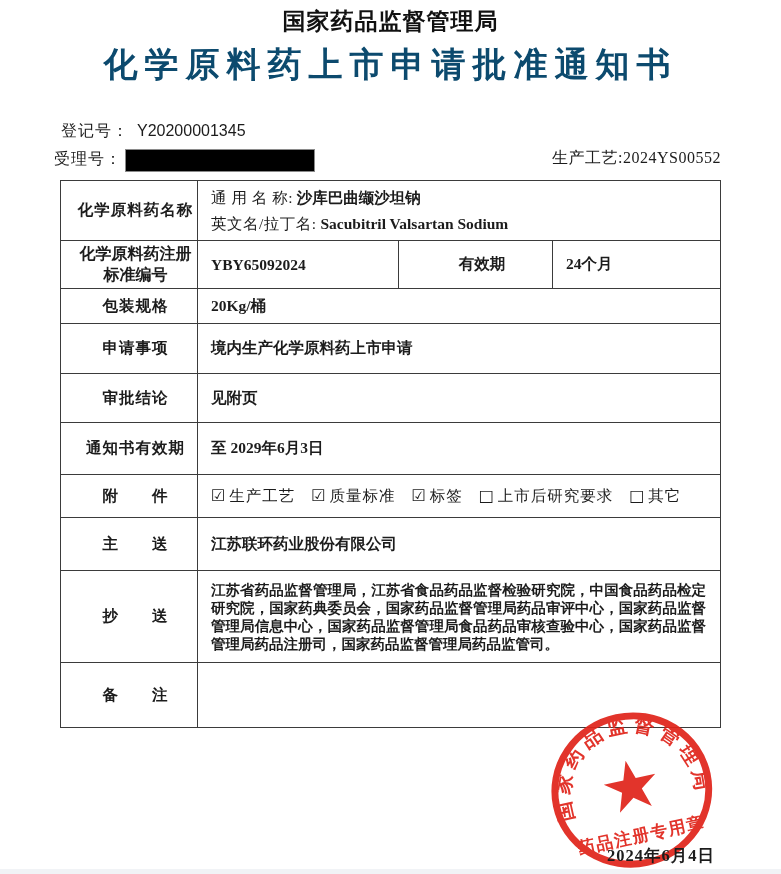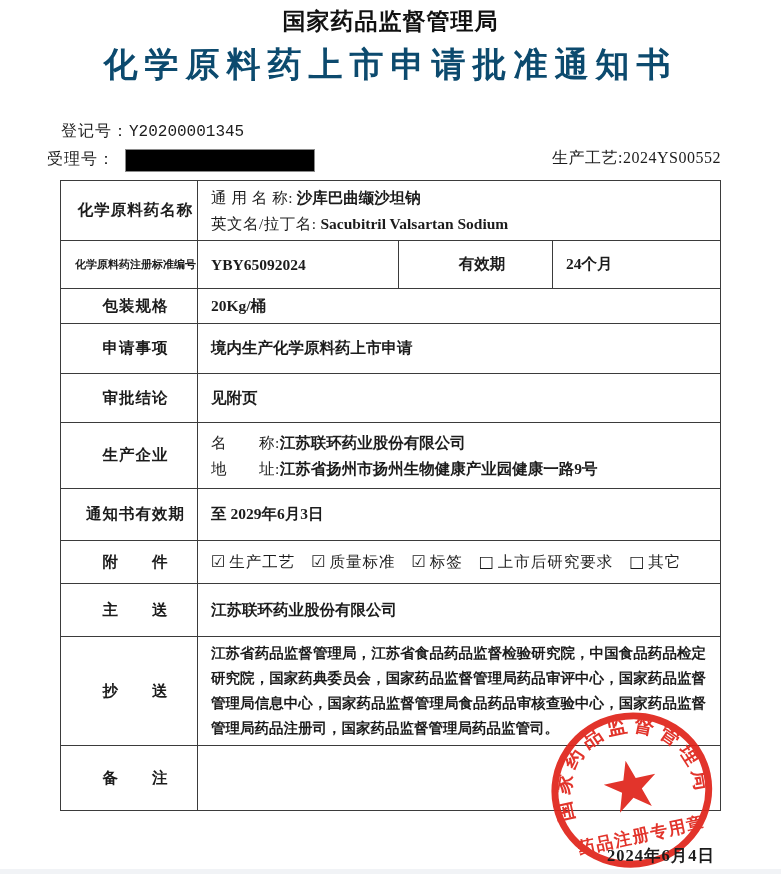--- a/index.html
+++ b/index.html
@@ -12,23 +12,23 @@
   .agency{
     position:absolute;top:6px;left:0;width:781px;text-align:center;
     font-family:"Liberation Sans","DejaVu Sans",sans-serif;
     font-size:23px;font-weight:bold;letter-spacing:1px;color:#111;
   }
   .doc-title{
     position:absolute;top:42px;left:0;width:781px;text-align:center;
     font-size:34px;font-weight:600;letter-spacing:7px;color:#0c4a6e;
   }
   .meta-reg{position:absolute;left:61px;top:121px;font-size:16px;}
-  .meta-acc{position:absolute;left:47px;top:149px;font-size:16px;}
+  .meta-acc{position:absolute;left:54px;top:149px;font-size:16px;}
   .meta-label{letter-spacing:1px;}
-  .meta-value{font-family:Liberation Mono, monospace;}
+  .meta-value{font-family:Liberation Sans, sans-serif;margin-left:8px;}
   .redaction{position:absolute;left:125px;top:149px;width:188px;height:21px;background:#000;border:1px solid #8a8a8a;}
   .meta-notice{position:absolute;right:60px;top:148px;font-size:16px;letter-spacing:0.5px;}
   
   table.doc{
     position:absolute;left:60px;top:180px;width:660px;
     border-collapse:collapse;table-layout:fixed;
   }
   table.doc td{
     border:1px solid #3b3b3b;vertical-align:middle;
     font-size:15.5px;padding:0 0 0 13px;
@@ -39,21 +39,21 @@
   }
   tr.r1{height:60px;} tr.r2{height:48px;} tr.r3{height:35px;padding-left:8px;}
   tr.r4{height:50px;margin-left:28px;} tr.r5{height:49px;} tr.r6{height:66px;}
   tr.r7{height:52px;} tr.r8{height:43px;} tr.r9{height:53px;}
   tr.r10{height:92px;} tr.r11{height:65px;margin-left:24px;}
   .twoline div{line-height:26px;}
   .sublabel{letter-spacing:0.5px;}
   .val{font-weight:600;}
   td.center{text-align:center;font-weight:bold;padding:0;}
   .cc-text{
-    font-size:14.5px;line-height:25px;text-align:justify;
+    font-size:14.5px;line-height:18px;text-align:justify;
     padding:4px 8px 4px 0;font-weight:600;display:block;margin-right:6px;
   }
   .chkrow span.box{font-size:16px;margin-right:4px;font-family:"DejaVu Sans",sans-serif;font-weight:normal;}
   .chkrow span.chklabel{margin-right:12px;letter-spacing:1px;}
   
   .seal{position:absolute;left:546px;top:708px;width:172px;height:166px;opacity:0.93;pointer-events:none;}
   .date-line{position:absolute;left:607px;top:845px;font-size:16.5px;font-weight:600;letter-spacing:1px;}
   .bottom-strip{position:absolute;left:0;bottom:0;width:781px;height:5px;background:#f1f3f6;}
 </style>
 </head>
@@ -82,48 +82,41 @@
   <tbody>
       <tr class="r1">
     <td class="lbl">化学原料药名称</td>
     <td colspan="3" class="twoline">
       <div><span class="sublabel">通 用 名 称:</span> <span class="val">沙库巴曲缬沙坦钠</span></div>
       <div><span class="sublabel">英文名/拉丁名:</span> <span class="val">Sacubitril Valsartan Sodium</span></div>
     </td>
   </tr>
 
   <tr class="r2">
-    <td class="lbl" style="font-size:11px;letter-spacing:0;margin-left:8px;">化学原料药注册标准编号</td>
+    <td class="lbl" style="font-size:16px;letter-spacing:0;margin-left:8px;">化学原料药注册标准编号</td>
     <td class="val">YBY65092024</td>
     <td class="center">有效期</td>
     <td class="val">24个月</td>
   </tr>
 
   <tr class="r3">
     <td class="lbl">包装规格</td>
     <td colspan="3" class="val">20Kg/桶</td>
   </tr>
 
   <tr class="r4">
     <td class="lbl">申请事项</td>
     <td colspan="3" class="val">境内生产化学原料药上市申请</td>
   </tr>
 
   <tr class="r5">
     <td class="lbl">审批结论</td>
     <td colspan="3" class="val">见附页</td>
   </tr>
 
-  <tr class="r6">
-    <td class="lbl">生产企业</td>
-    <td colspan="3" class="twoline">
-      <div><span class="sublabel">名　　称:</span><span class="val">江苏联环药业股份有限公司</span></div>
-      <div><span class="sublabel">地　　址:</span><span class="val">江苏省扬州市扬州生物健康产业园健康一路9号</span></div>
-    </td>
-  </tr>
 
   <tr class="r7">
     <td class="lbl">通知书有效期</td>
     <td colspan="3" class="val">至 2029年6月3日</td>
   </tr>
 
   <tr class="r8">
     <td class="lbl">附　　件</td>
     <td colspan="3" class="chkrow">
       <span class="box">☑</span><span class="chklabel">生产工艺</span>

